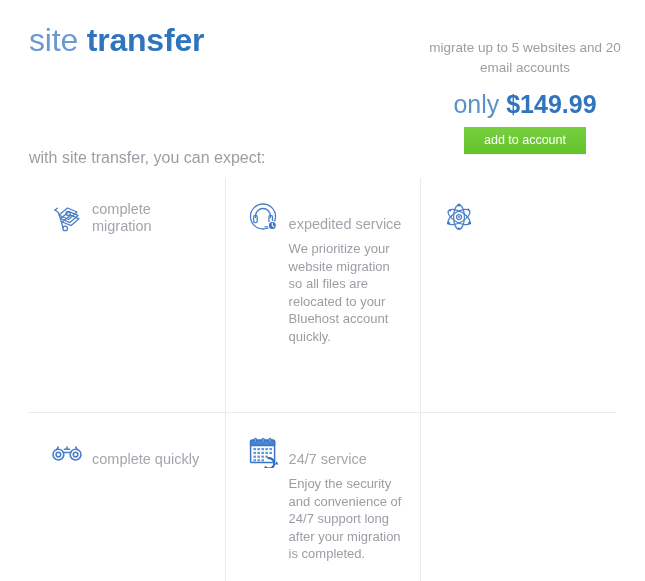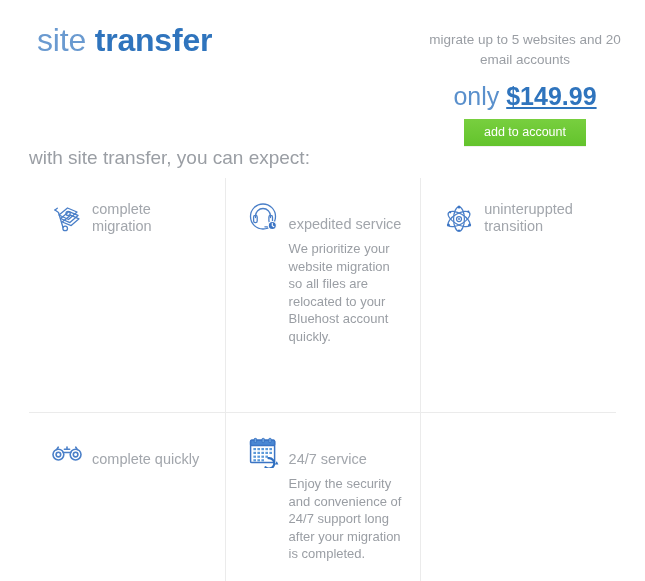--- a/index.html
+++ b/index.html
@@ -15,21 +15,20 @@
     color: #8c9096;
     overflow: hidden;
     position: relative;
   }
 
   
   .header {
     position: relative;
     padding: 15px;
     height: 170px;
-    margin-left: 8px;
   }
   .head-left {
     position: absolute;
     left: 29px;
     top: 20px;
     width: 450px;
   }
   .page-title {
     font-size: 32px;
     line-height: 40px;
@@ -48,42 +47,41 @@
     font-size: 13.5px;
     line-height: 19px;
     color: #9a9ea4;
     font-weight: 400;
     max-width: 432px;
   }
 
   .head-right {
     position: absolute;
     right: 22px;
-    top: 30px;
+    top: 38px;
     width: 196px;
     text-align: center;
   }
   .offer-line {
     font-size: 13.5px;
     line-height: 20px;
     color: #9a9ea4;
     margin: 0;
   }
   .price {
     margin: 11px 0 0 0;
     font-size: 25px;
     line-height: 30px;
     color: #5a90cc;
     font-weight: 300;
     white-space: nowrap;
   }
   .price .amount {
     font-weight: 700;
     color: #2f74bd;
-    text-decoration: underline;
   }
   .cta-wrap { margin-top: 8px; display: flex; justify-content: center; }
   .cta-button {
     display: inline-block;
     background: linear-gradient(to bottom, #78cf3f 0%, #63c32c 100%);
     border: none;
     border-radius: 0;
     color: #ffffff;
     font-size: 12.5px;
     font-family: "Liberation Sans", sans-serif;
@@ -92,21 +90,21 @@
     min-width: 122px;
     line-height: 16px;
     box-shadow: 0 1px 0 rgba(0,0,0,0.06);
   }
 
   
   .expect-line {
     position: absolute;
     left: 29px;
     top: 148px;
-    font-size: 19px;
+    font-size: 16px;
     line-height: 19px;
     color: #9a9ea4;
     margin: 0;
   }
 
   
   .grid {
     position: absolute;
     left: 29px;
     top: 178px;
@@ -227,21 +225,20 @@
             <circle cx="16" cy="16" r="2.5"></circle>
             <circle cx="16" cy="16" r="0.9" fill="#3b74c4" stroke="none"></circle>
             <circle cx="16" cy="3.9" r="1.5" fill="#3b74c4" stroke="none"></circle>
             <circle cx="26.6" cy="22.1" r="1.5" fill="#3b74c4" stroke="none"></circle>
             <circle cx="5.4" cy="22.1" r="1.5" fill="#3b74c4" stroke="none"></circle>
             <circle cx="25.3" cy="8.6" r="1.1" fill="#3b74c4" stroke="none"></circle>
             <circle cx="7.2" cy="9.3" r="1.1" fill="#3b74c4" stroke="none"></circle>
             <circle cx="16" cy="27.6" r="1.1" fill="#3b74c4" stroke="none"></circle>
           </svg>
         </span>
-        <span class="cell-title">uninteruppted transition</span>
       </div>
     </div>
 
   </div>
 
   <div class="grid-row row-2">
 
     <div class="cell">
       <div class="cell-head">
         <span class="cell-icon">

